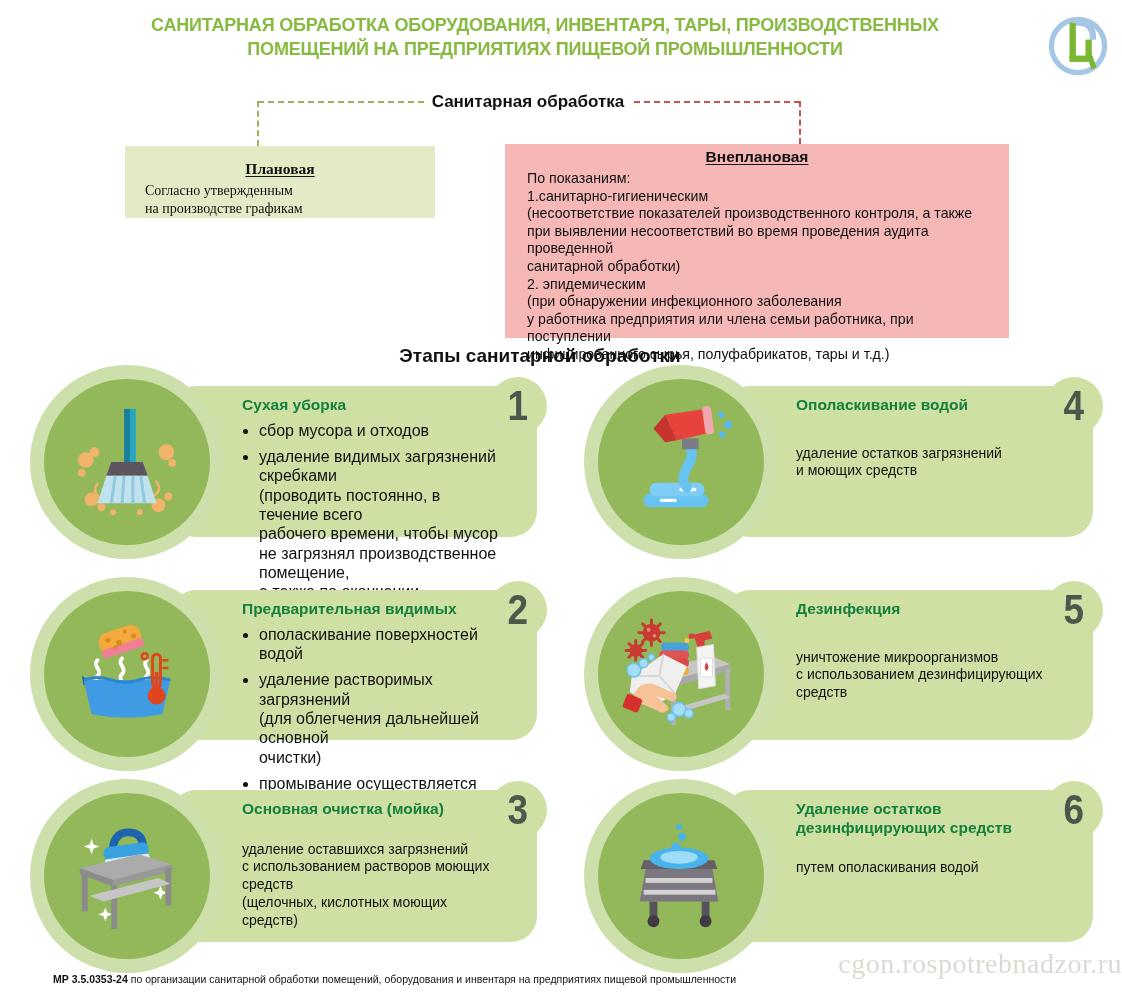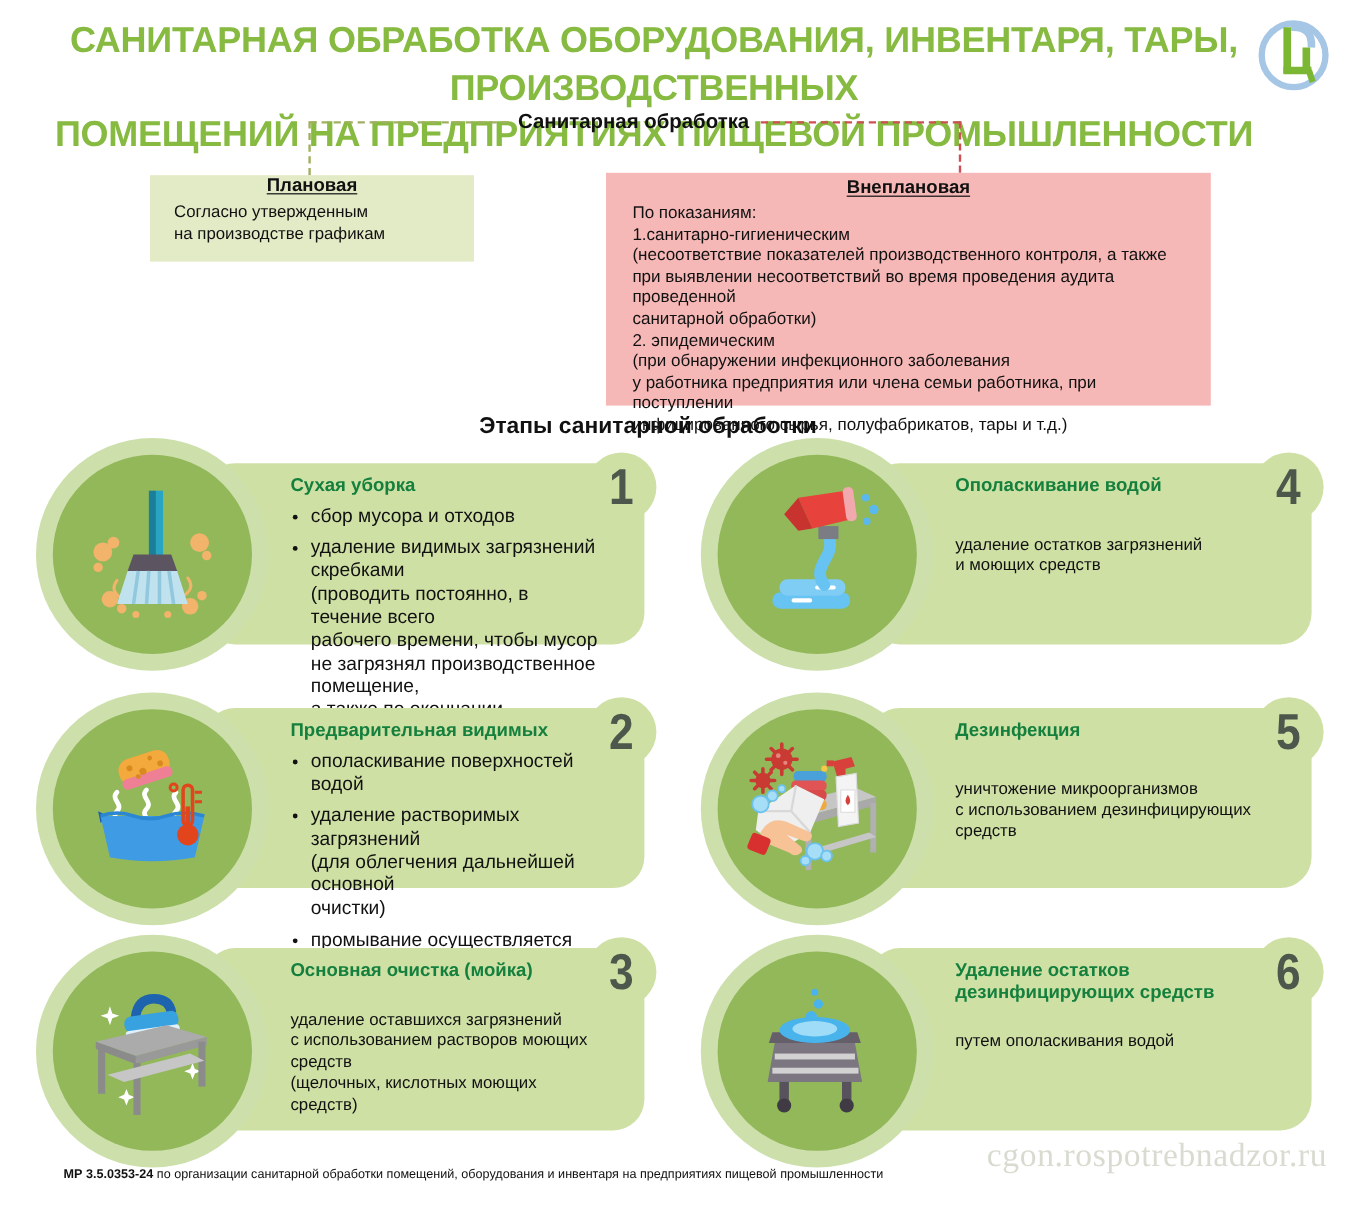--- a/index.html
+++ b/index.html
@@ -1,35 +1,35 @@
 <!DOCTYPE html>
 <html><head>
 <meta charset="utf-8">
 <style>
   html,body{margin:0;padding:0;background:#ffffff;}
   .canvas{position:relative;width:1122px;height:1004px;background:#ffffff;
           font-family:"Liberation Sans",sans-serif;overflow:hidden;}
 
   
   .main-title{position:absolute;left:30px;top:14px;width:1030px;text-align:center;
-              color:#87ba41;font-weight:bold;font-size:30px;line-height:1.32;
+              color:#87ba41;font-weight:bold;font-size:18px;line-height:1.32;
               letter-spacing:-0.2px;}
   .logo{position:absolute;left:1044px;top:12px;width:68px;height:68px;}
 
   
   .root-label{position:absolute;left:378px;top:92px;width:300px;text-align:center;
               font-weight:bold;font-size:17px;color:#111;}
   .dash{position:absolute;}
   .dash-green-h{left:258px;top:101px;width:166px;border-top:2px dashed #a0b060;}
   .dash-green-v{left:257px;top:101px;height:45px;border-left:2px dashed #a0b060;}
   .dash-red-h{left:634px;top:101px;width:166px;border-top:2px dashed #d04f55;}
   .dash-red-v{left:799px;top:101px;height:43px;border-left:2px dashed #d04f55;}
 
-  .planned-box{position:absolute;left:125px;top:146px;width:270px;height:72px;
-               background:#e3ebc6;box-sizing:border-box;padding-top:0;}
+  .planned-box{position:absolute;left:125px;top:146px;width:310px;height:72px;
+               background:#e3ebc6;box-sizing:border-box;padding-top:14px;font-family:Liberation Serif, serif;}
   .unplanned-box{position:absolute;left:505px;top:144px;width:504px;height:194px;
                  background:#f6b8b7;box-sizing:border-box;padding:4px 22px 0 22px;}
   .box-title{text-align:center;font-weight:bold;font-size:15.5px;color:#111;
              text-decoration:underline;text-underline-offset:2px;margin-bottom:4px;}
   .box-text{font-size:14px;line-height:1.28;color:#111;white-space:pre-line;
             padding-left:20px;}
   .unplanned-text{font-size:14.2px;line-height:1.24;color:#111;white-space:pre-line;}
 
   
   .stages-heading{position:absolute;left:290px;top:345px;width:500px;text-align:center;
@@ -47,21 +47,21 @@
               margin-bottom:6px;white-space:pre-line;line-height:1.2;}
   .bullets{margin:0;padding-left:17px;}
   .bullets li{font-size:16px;line-height:1.21;color:#111;white-space:pre-line;
               margin-bottom:7px;}
   .stage-text{font-size:14px;line-height:1.27;color:#111;white-space:pre-line;}
   .mt22{margin-top:22px;} .mt30{margin-top:30px;}
 
   
   .footer{position:absolute;left:35px;top:973px;font-size:10.5px;color:#111;}
   .footer b{margin-right:3px;padding-left:18px;}
-  .watermark{position:absolute;right:16px;top:948px;font-family:"Liberation Serif",serif;
+  .watermark{position:absolute;right:0;top:948px;font-family:"Liberation Serif",serif;
              font-size:28px;color:#d8dcd0;letter-spacing:0.5px;}
 </style>
 </head>
 <body>
 
 <div class="canvas">
 
   <div class="main-title">
     <div>САНИТАРНАЯ ОБРАБОТКА ОБОРУДОВАНИЯ, ИНВЕНТАРЯ, ТАРЫ, ПРОИЗВОДСТВЕННЫХ</div>
     <div>ПОМЕЩЕНИЙ НА ПРЕДПРИЯТИЯХ ПИЩЕВОЙ ПРОМЫШЛЕННОСТИ</div>

